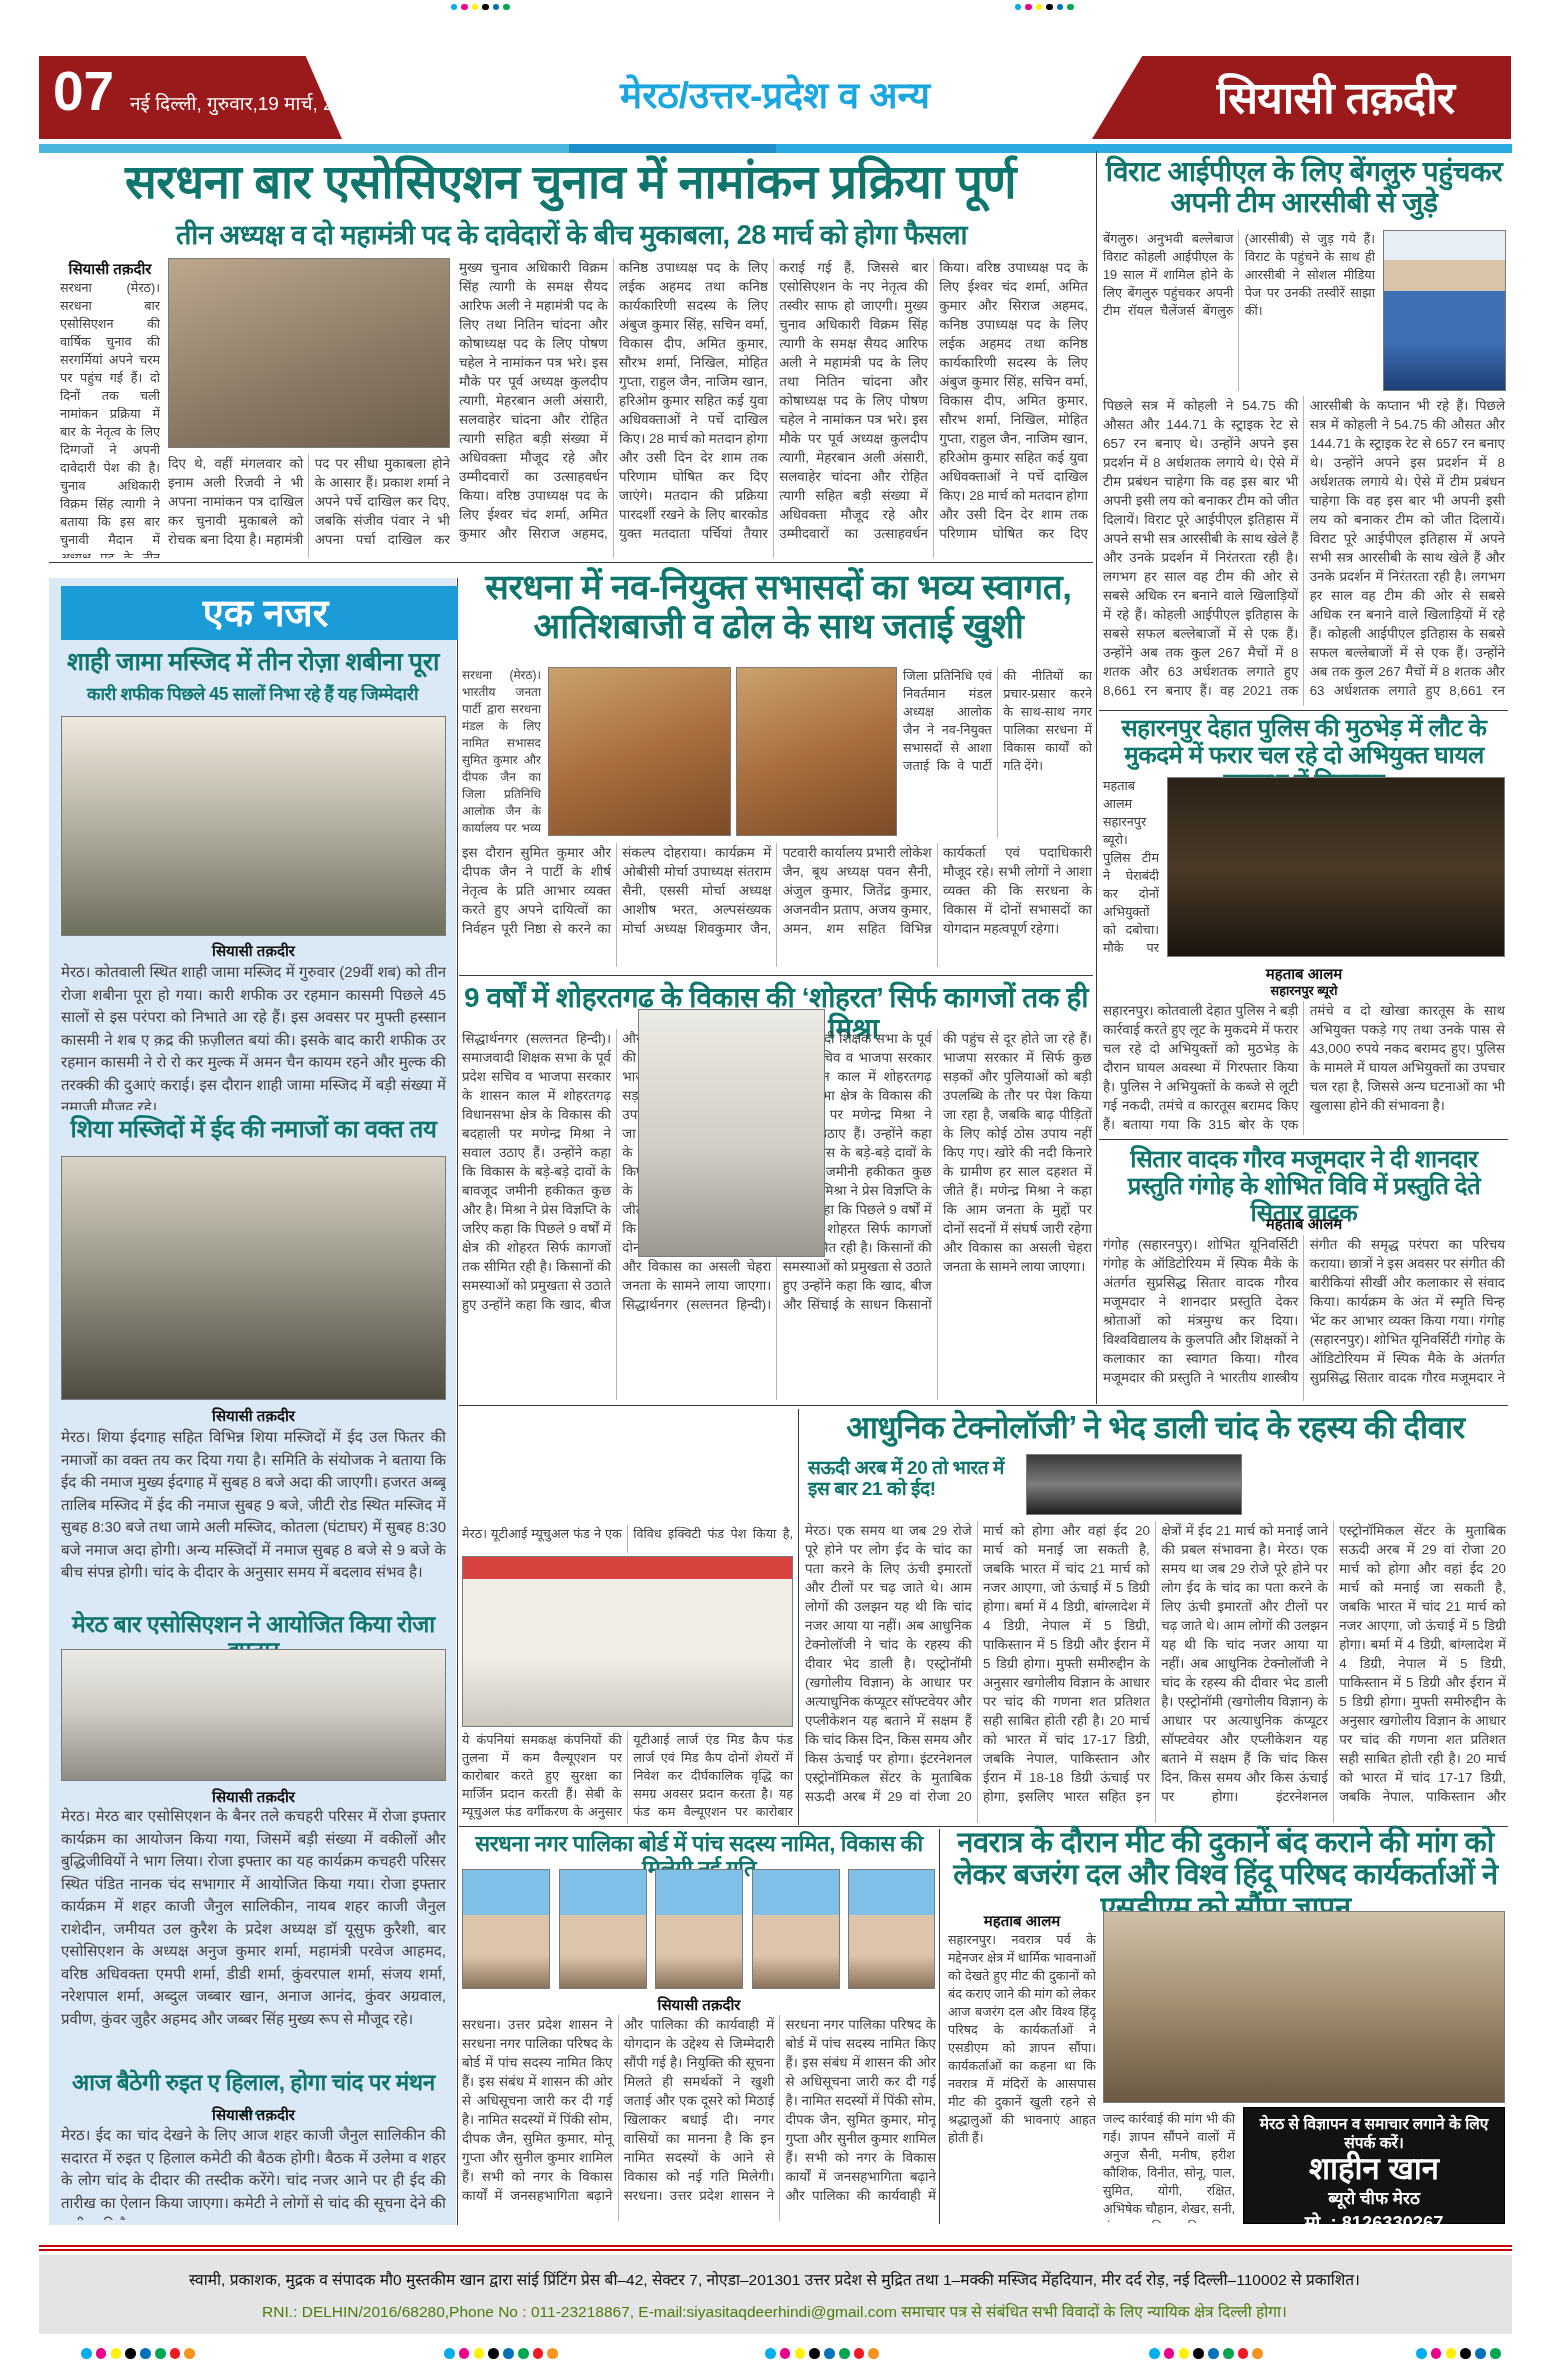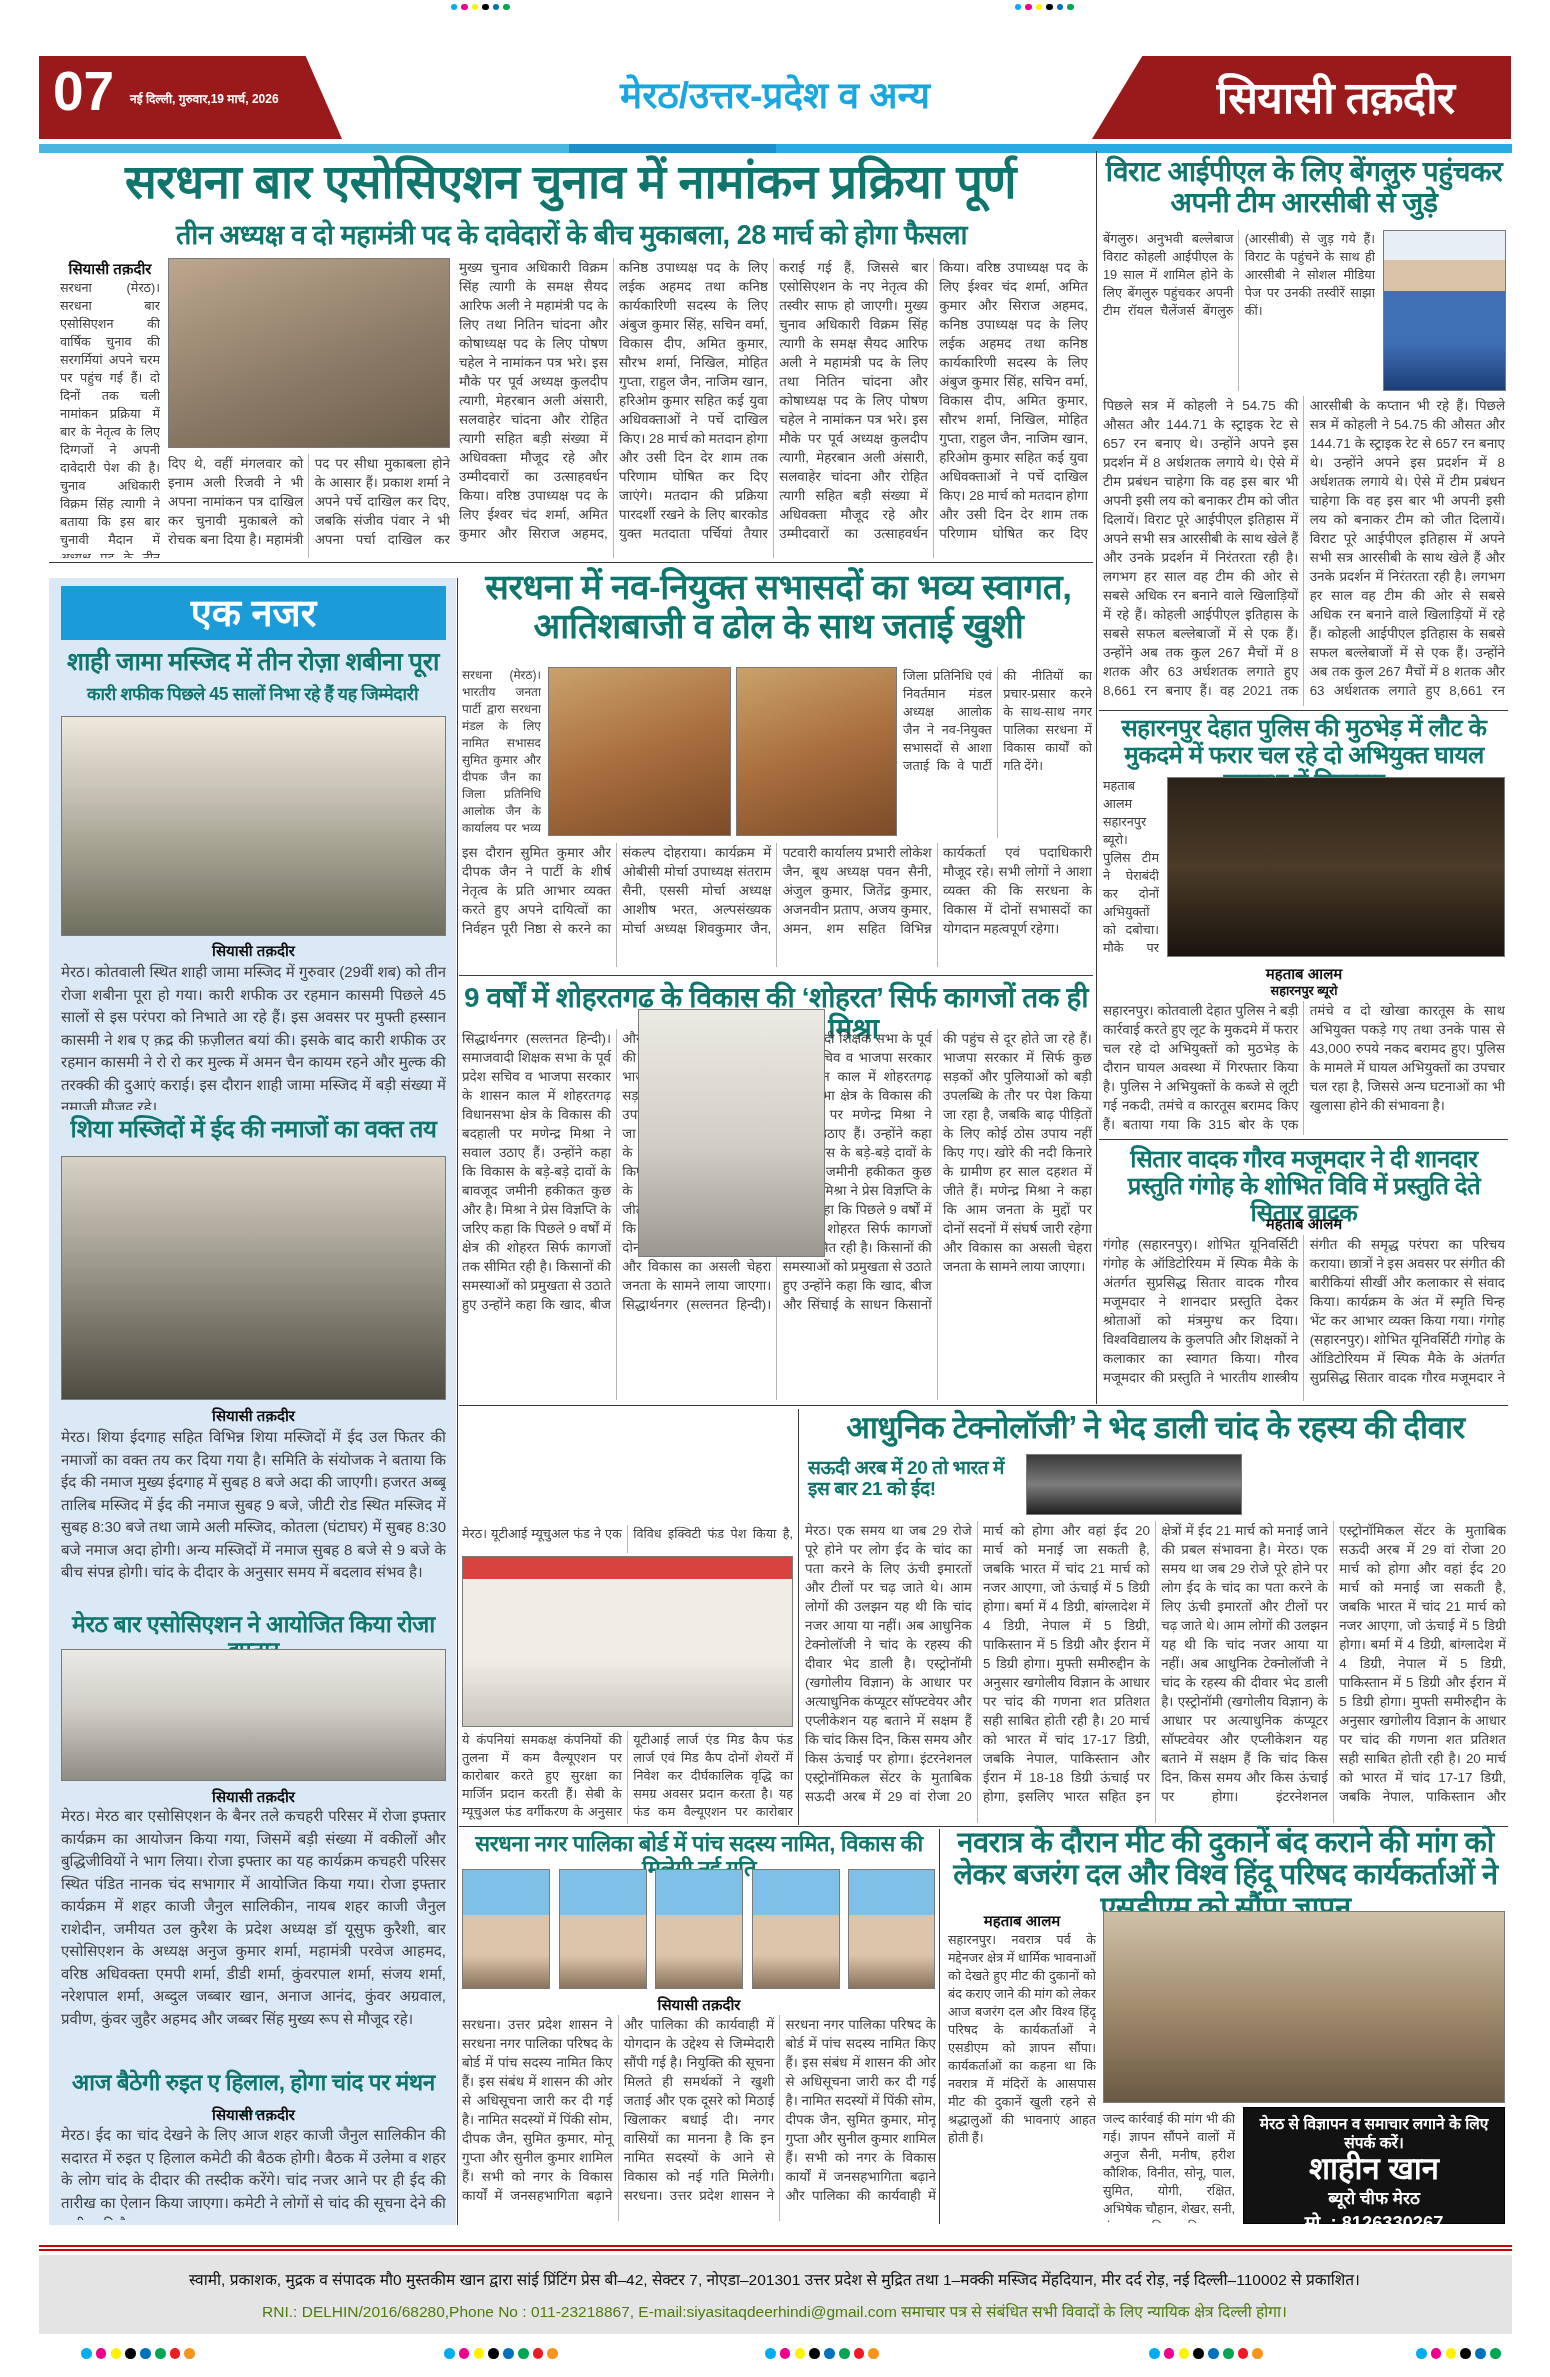--- a/index.html
+++ b/index.html
@@ -39,21 +39,21 @@
   .band{background:#1b9cd8;color:#fff;font-weight:700;text-align:center;}
   .adbox{background:#121212;color:#fff;text-align:center;border:1.4px solid #000;box-sizing:border-box;}
 </style>
 </head>
 <body>
 
 <div class="page">
 
   <div class="abs trap-l" style="left:39px;top:56px;width:303px;height:83px;"></div>
   <div class="abs" style="left:53px;top:59px;font-size:55px;font-weight:700;color:#fff;">07</div>
-  <div class="abs" style="left:130px;top:90px;font-size:12px;font-weight:700;color:#fff;text-align:center;">नई दिल्ली, गुरुवार,19 मार्च, 2026</div>
+  <div class="abs" style="left:130px;top:90px;font-size:19px;font-weight:400;color:#fff;text-align:center;">नई दिल्ली, गुरुवार,19 मार्च, 2026</div>
   <div class="abs" style="left:493px;top:68px;width:564px;text-align:center;font-size:37px;font-weight:700;color:#1aa7e0;">मेरठ/उत्तर-प्रदेश व अन्य</div>
   <div class="abs trap-r" style="left:1092px;top:56px;width:419px;height:83px;"></div>
   <div class="abs" style="left:1170px;top:66px;width:331px;text-align:center;font-size:44px;font-weight:700;color:#fff;letter-spacing:-0.7px;">सियासी तक़दीर</div>
   <div class="abs" style="left:39px;top:144px;width:1473px;height:8.5px;background:linear-gradient(90deg,#49b6dd 0 36%,#1f8fc9 36% 50%,#29abe2 50% 100%);"></div>
 
   <div class="abs hl" style="left:49px;top:156px;width:1043px;font-size:47px;">सरधना बार एसोसिएशन चुनाव में नामांकन प्रक्रिया पूर्ण</div>
   <div class="abs hl" style="left:78px;top:220px;width:987px;font-size:27px;">तीन अध्यक्ष व दो महामंत्री पद के दावेदारों के बीच मुकाबला, 28 मार्च को होगा फैसला</div>
   <div class="abs by" style="left:60px;top:258px;width:100px;">सियासी तक़दीर</div>
   <div class="abs bt" style="left:60px;top:279px;width:100px;height:279px;font-size:12.7px;">सरधना (मेरठ)। सरधना बार एसोसिएशन की वार्षिक चुनाव की सरगर्मियां अपने चरम पर पहुंच गई हैं। दो दिनों तक चली नामांकन प्रक्रिया में बार के नेतृत्व के लिए दिग्गजों ने अपनी दावेदारी पेश की है। चुनाव अधिकारी विक्रम सिंह त्यागी ने बताया कि इस बार चुनावी मैदान में अध्यक्ष पद के तीन दावेदार हैं।</div>
   <div class="abs photo p-meeting" style="left:168px;top:258px;width:282px;height:190px;"></div>
@@ -75,21 +75,21 @@
   <div class="abs by" style="left:1103px;top:981px;width:402px;font-size:12.7px;">सहारनपुर ब्यूरो</div>
   <div class="abs bt c2" style="left:1103px;top:1001px;width:402px;height:134px;">सहारनपुर। कोतवाली देहात पुलिस ने बड़ी कार्रवाई करते हुए लूट के मुकदमे में फरार चल रहे दो अभियुक्तों को मुठभेड़ के दौरान घायल अवस्था में गिरफ्तार किया है। पुलिस ने अभियुक्तों के कब्जे से लूटी गई नकदी, तमंचे व कारतूस बरामद किए हैं। बताया गया कि 315 बोर के एक तमंचे व दो खोखा कारतूस के साथ अभियुक्त पकड़े गए तथा उनके पास से 43,000 रुपये नकद बरामद हुए। पुलिस के मामले में घायल अभियुक्तों का उपचार चल रहा है, जिससे अन्य घटनाओं का भी खुलासा होने की संभावना है।</div>
   <div class="abs hr" style="left:1099px;top:1139px;width:409px;"></div>
 
   <div class="abs hl" style="left:1103px;top:1146px;width:402px;font-size:24px;">सितार वादक गौरव मजूमदार ने दी शानदार प्रस्तुति गंगोह के शोभित विवि में प्रस्तुति देते सितार वादक</div>
   <div class="abs by" style="left:1103px;top:1213px;width:402px;">महताब आलम</div>
   <div class="abs bt c2" style="left:1103px;top:1235px;width:402px;height:166px;">गंगोह (सहारनपुर)। शोभित यूनिवर्सिटी गंगोह के ऑडिटोरियम में स्पिक मैके के अंतर्गत सुप्रसिद्ध सितार वादक गौरव मजूमदार ने शानदार प्रस्तुति देकर श्रोताओं को मंत्रमुग्ध कर दिया। विश्वविद्यालय के कुलपति और शिक्षकों ने कलाकार का स्वागत किया। गौरव मजूमदार की प्रस्तुति ने भारतीय शास्त्रीय संगीत की समृद्ध परंपरा का परिचय कराया। छात्रों ने इस अवसर पर संगीत की बारीकियां सीखीं और कलाकार से संवाद किया। कार्यक्रम के अंत में स्मृति चिन्ह भेंट कर आभार व्यक्त किया गया। गंगोह (सहारनपुर)। शोभित यूनिवर्सिटी गंगोह के ऑडिटोरियम में स्पिक मैके के अंतर्गत सुप्रसिद्ध सितार वादक गौरव मजूमदार ने शानदार प्रस्तुति देकर श्रोताओं को मंत्रमुग्ध कर दिया। विश्वविद्यालय के कुलपति और शिक्षकों ने कलाकार का स्वागत किया। गौरव मजूमदार की प्रस्तुति ने भारतीय शास्त्रीय संगीत की समृद्ध परंपरा का परिचय कराया। छात्रों ने इस अवसर पर संगीत की बारीकियां सीखीं और कलाकार से संवाद किया। कार्यक्रम के अंत में स्मृति चिन्ह भेंट कर आभार व्यक्त किया गया।</div>
 
   <div class="abs eknajar-bg" style="left:49px;top:578px;width:407px;height:1647px;"></div>
   <div class="abs vr" style="left:457px;top:578px;height:1647px;"></div>
-  <div class="abs band" style="left:61px;top:586px;width:385px;height:54px;font-size:38px;line-height:54px;">एक नजर</div>
+  <div class="abs band" style="left:61px;top:586px;width:385px;height:54px;font-size:38px;line-height:54px;padding-left:12px;">एक नजर</div>
   <div class="abs hl" style="left:55px;top:647px;width:396px;font-size:25px;">शाही जामा मस्जिद में तीन रोज़ा शबीना पूरा</div>
   <div class="abs hl" style="left:70px;top:685px;width:365px;font-size:17.6px;">कारी शफीक पिछले 45 सालों निभा रहे हैं यह जिम्मेदारी</div>
   <div class="abs photo p-mosque" style="left:61px;top:716px;width:385px;height:220px;"></div>
   <div class="abs by" style="left:61px;top:940px;width:385px;">सियासी तक़दीर</div>
   <div class="abs bt" style="left:61px;top:961px;width:385px;height:149px;font-size:15px;line-height:1.5;">मेरठ। कोतवाली स्थित शाही जामा मस्जिद में गुरुवार (29वीं शब) को तीन रोजा शबीना पूरा हो गया। कारी शफीक उर रहमान कासमी पिछले 45 सालों से इस परंपरा को निभाते आ रहे हैं। इस अवसर पर मुफ्ती हस्सान कासमी ने शब ए क़द्र की फ़ज़ीलत बयां की। इसके बाद कारी शफीक उर रहमान कासमी ने रो रो कर मुल्क में अमन चैन कायम रहने और मुल्क की तरक्की की दुआएं कराई। इस दौरान शाही जामा मस्जिद में बड़ी संख्या में नमाज़ी मौजूद रहे।</div>
 
   <div class="abs hl" style="left:61px;top:1116px;width:385px;font-size:24px;">शिया मस्जिदों में ईद की नमाजों का वक्त तय</div>
   <div class="abs photo p-shia" style="left:61px;top:1156px;width:385px;height:244px;"></div>
   <div class="abs by" style="left:61px;top:1405px;width:385px;">सियासी तक़दीर</div>
   <div class="abs bt" style="left:61px;top:1426px;width:385px;height:180px;font-size:15px;line-height:1.5;">मेरठ। शिया ईदगाह सहित विभिन्न शिया मस्जिदों में ईद उल फितर की नमाजों का वक्त तय कर दिया गया है। समिति के संयोजक ने बताया कि ईद की नमाज मुख्य ईदगाह में सुबह 8 बजे अदा की जाएगी। हजरत अब्बू तालिब मस्जिद में ईद की नमाज सुबह 9 बजे, जीटी रोड स्थित मस्जिद में सुबह 8:30 बजे तथा जामे अली मस्जिद, कोतला (घंटाघर) में सुबह 8:30 बजे नमाज अदा होगी। अन्य मस्जिदों में नमाज सुबह 8 बजे से 9 बजे के बीच संपन्न होगी। चांद के दीदार के अनुसार समय में बदलाव संभव है।</div>

